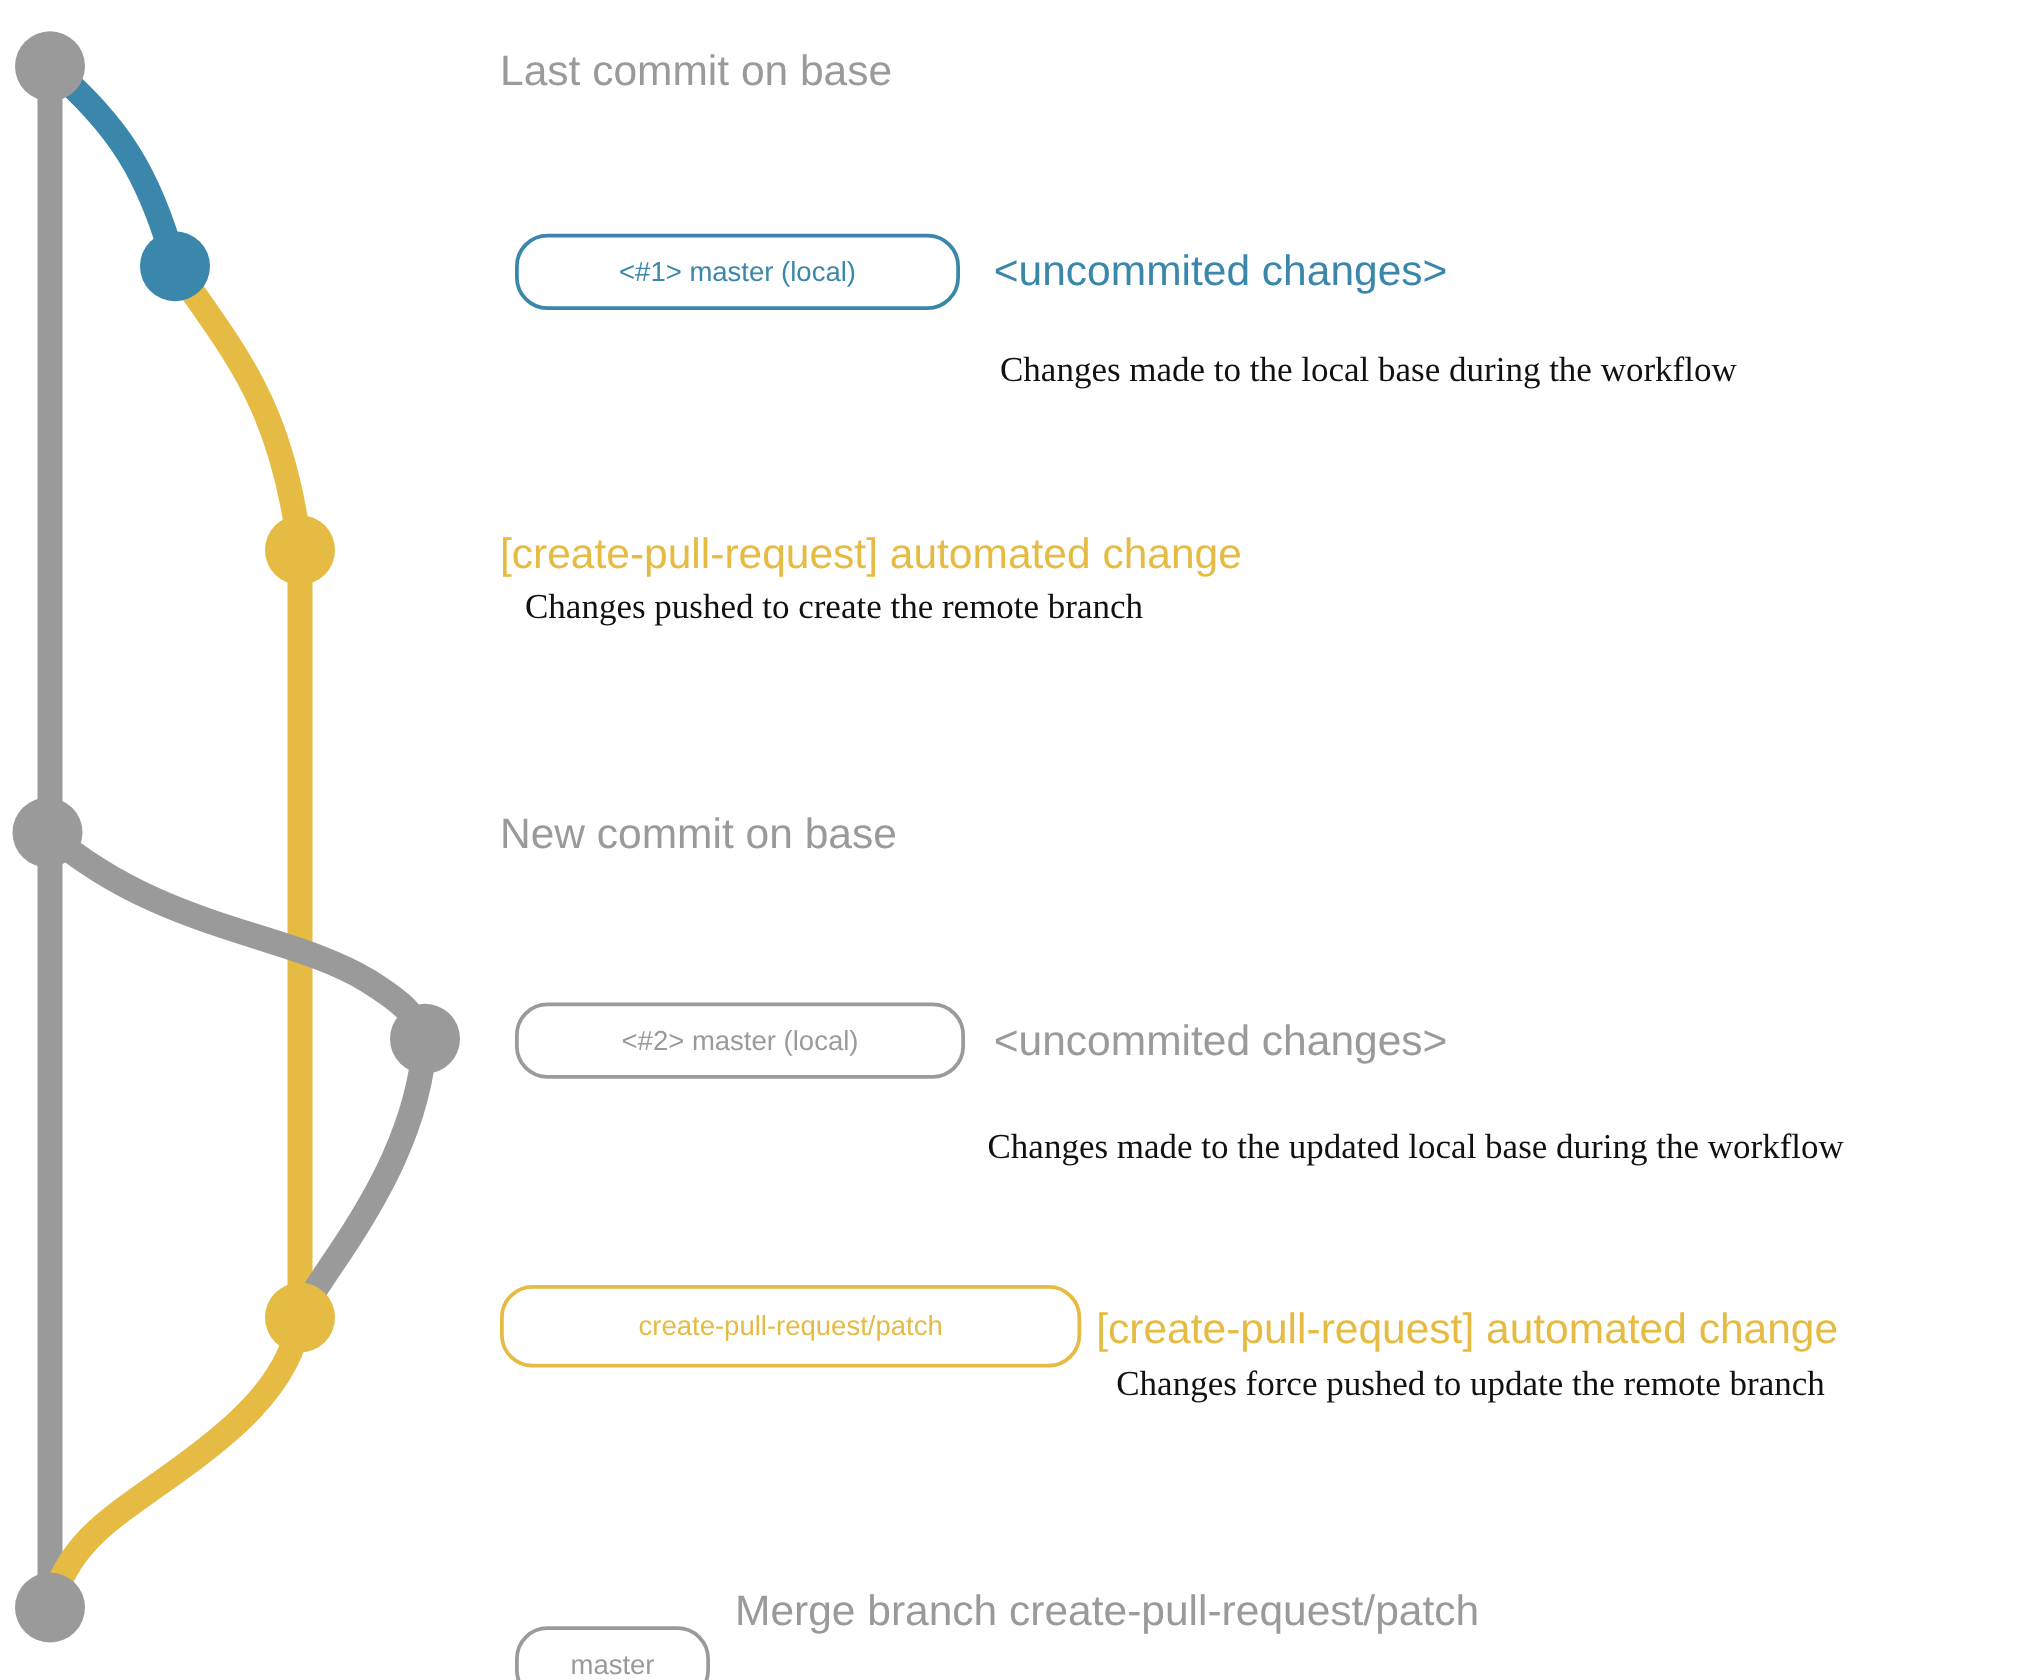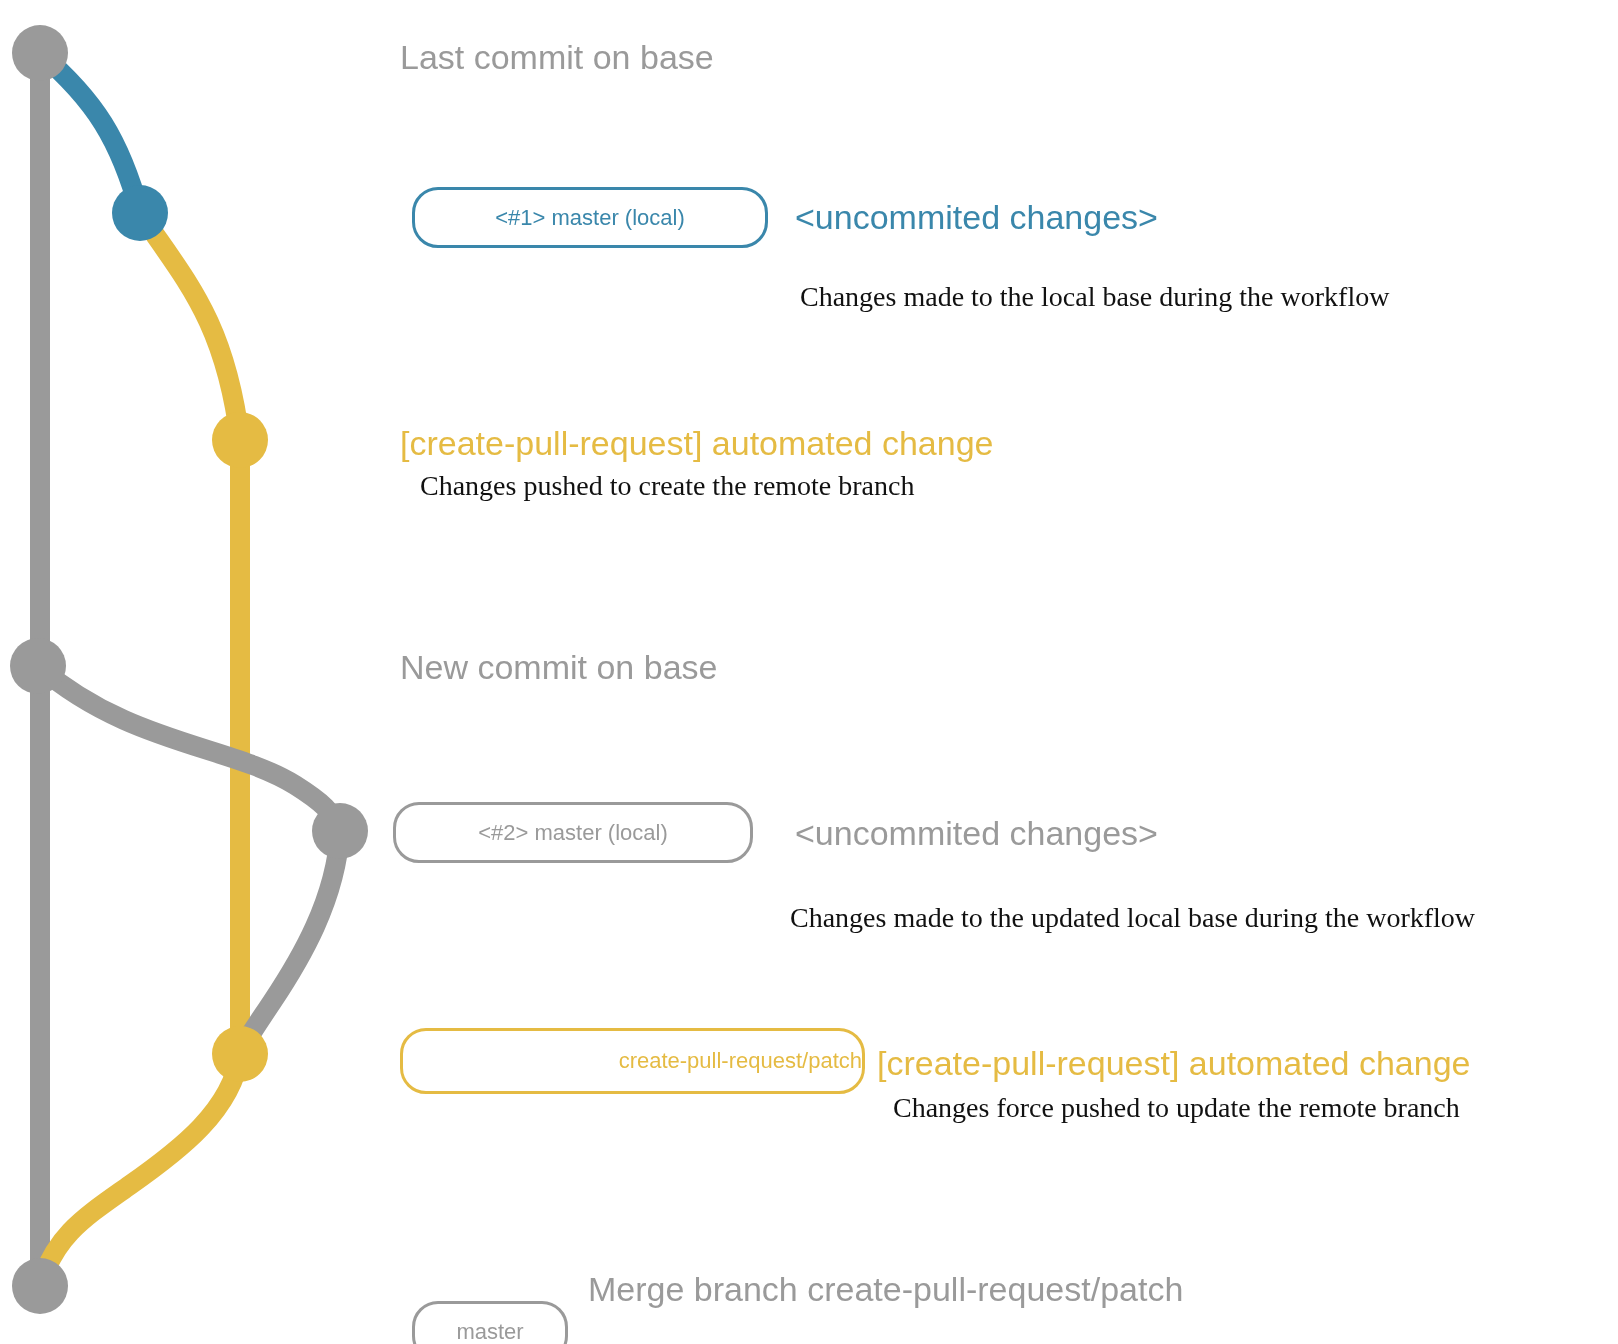--- a/index.html
+++ b/index.html
@@ -60,27 +60,27 @@
     <span>&lt;#1&gt; master (local)</span>
   </div>
   <div class="txt sans" style="left: 795px; top: 198px; color: rgb(58, 135, 171);">&lt;uncommited changes&gt;</div>
   <div class="txt serif" style="left:800px;top:250px;margin-top:31px;">Changes made to the local base during the workflow</div>
 
   <div class="txt sans" style="left: 400px; top: 424px; color: rgb(229, 187, 67);">[create-pull-request] automated change</div>
   <div class="txt sans" style="left: 400px; top: 648px; color: rgb(154, 154, 154);">New commit on base</div>
 
   <div class="txt serif" style="left:420px;top:470px;">Changes pushed to create the remote branch</div>
 
-  <div class="badge" style="left: 393px; top: 802px; width: 360px; height: 61px; color: rgb(154, 154, 154); border-color: rgb(154, 154, 154);">
+  <div class="badge" style="left: 412px; top: 802px; width: 360px; height: 61px; color: rgb(154, 154, 154); border-color: rgb(154, 154, 154);">
     <span>&lt;#2&gt; master (local)</span>
   </div>
   <div class="txt sans" style="left: 795px; top: 814px; color: rgb(154, 154, 154);">&lt;uncommited changes&gt;</div>
   <div class="txt serif" style="left:790px;top:864px;margin-top:38px;">Changes made to the updated local base during the workflow</div>
 
-  <div class="badge" style="left: 400px; top: 1028px; width: 465px; height: 66px; color: rgb(229, 187, 67); border-color: rgb(229, 187, 67); justify-content: flex-end;">
+  <div class="badge" style="left: 400px; top: 1028px; width: 465px; height: 66px; color: rgb(229, 187, 67); border-color: rgb(229, 187, 67);">
     <span>create-pull-request/patch</span>
   </div>
   <div class="txt sans" style="left: 877px; top: 1044px; color: rgb(229, 187, 67);">[create-pull-request] automated change</div>
   <div class="txt serif" style="left:893px;top:1092px;">Changes force pushed to update the remote branch</div>
 
   <div class="badge" style="left: 412px; top: 1257px; width: 156px; height: 61px; color: rgb(154, 154, 154); border-color: rgb(154, 154, 154); margin-top: 44px;">
     <span>master</span>
   </div>
   <div class="txt sans" style="left: 588px; top: 1270px; color: rgb(154, 154, 154);">Merge branch create-pull-request/patch</div>
 

